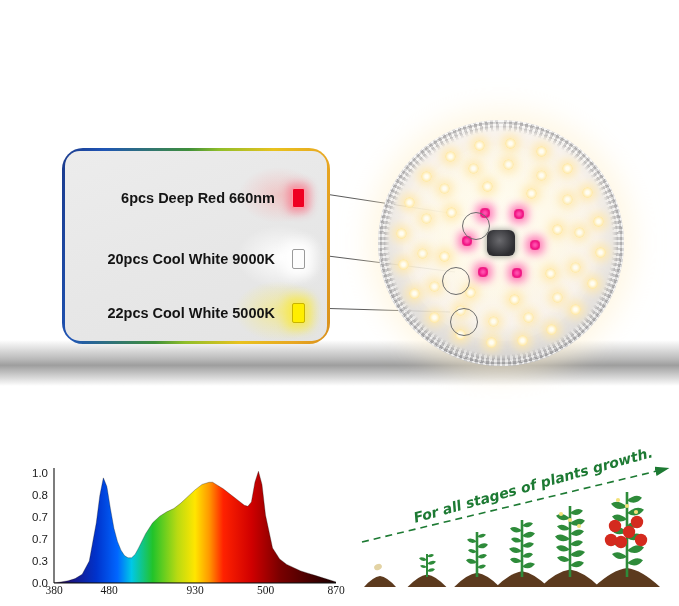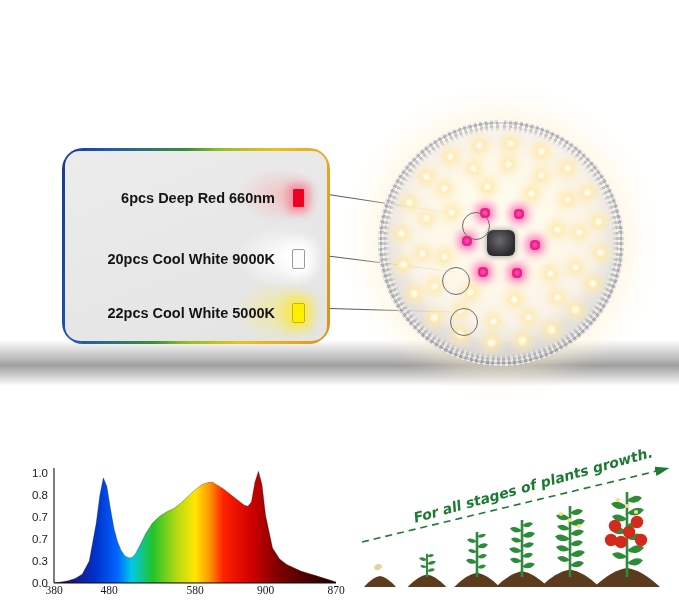--- a/index.html
+++ b/index.html
@@ -231,22 +231,22 @@
         <path id="curvepath-stroke" d="M 0.00 115 L 0.00 115.00 L 7.05 113.90 L 14.10 112.81 L 21.15 110.62 L 28.20 106.24 L 35.25 93.10 L 42.30 54.76 L 45.83 27.38 L 49.35 9.86 L 52.88 18.62 L 56.40 40.52 L 59.92 60.24 L 63.45 73.38 L 66.97 82.14 L 70.50 87.62 L 74.03 89.81 L 77.55 89.81 L 81.07 86.52 L 84.60 79.95 L 91.65 65.71 L 98.70 54.76 L 105.75 48.19 L 112.80 43.81 L 119.85 40.52 L 126.90 35.05 L 133.95 28.48 L 141.00 21.90 L 148.05 16.43 L 155.10 14.24 L 158.63 14.24 L 162.15 16.43 L 169.20 20.81 L 176.25 26.29 L 183.30 31.76 L 190.35 37.24 L 193.88 38.33 L 197.40 33.95 L 200.93 14.24 L 204.45 3.29 L 207.98 16.43 L 211.50 47.10 L 218.55 79.95 L 225.60 90.90 L 232.65 96.38 L 239.70 99.67 L 246.75 102.95 L 253.80 105.14 L 260.85 107.33 L 267.90 109.52 L 274.95 111.71 L 282.00 113.90 L 282.00 115 Z" fill="none" stroke="#111" stroke-width="0.6" opacity="0.5"></path>
       </svg>
       <svg width="282" height="115" style="position:absolute;left:0;top:0;overflow:visible">
         <line x1="0" y1="0" x2="0" y2="115" stroke="#111" stroke-width="1.1"></line>
         <line x1="0" y1="115" x2="282" y2="115" stroke="#111" stroke-width="1.1"></line>
       </svg>
     </div>
     <div id="xlabels">
         <div class="xtick" style="left: 6px;">380</div>
         <div class="xtick" style="left: 61px;">480</div>
-        <div class="xtick" style="left: 147px;">580</div>
-        <div class="xtick" style="left: 217.5px;">900</div>
+        <div class="xtick" style="left: 147px;">930</div>
+        <div class="xtick" style="left: 217.5px;">500</div>
         <div class="xtick" style="left: 288px;">870</div>
       </div>
   </div>
 
   <div id="growth">
     <svg width="327" height="154" viewBox="0 0 327 154">
       <defs>
         <marker id="arrhead" markerWidth="9" markerHeight="9" refX="1" refY="3" orient="auto">
           <path d="M0,0 L9,3 L0,6 z" fill="#1d7a33"></path>
         </marker>

